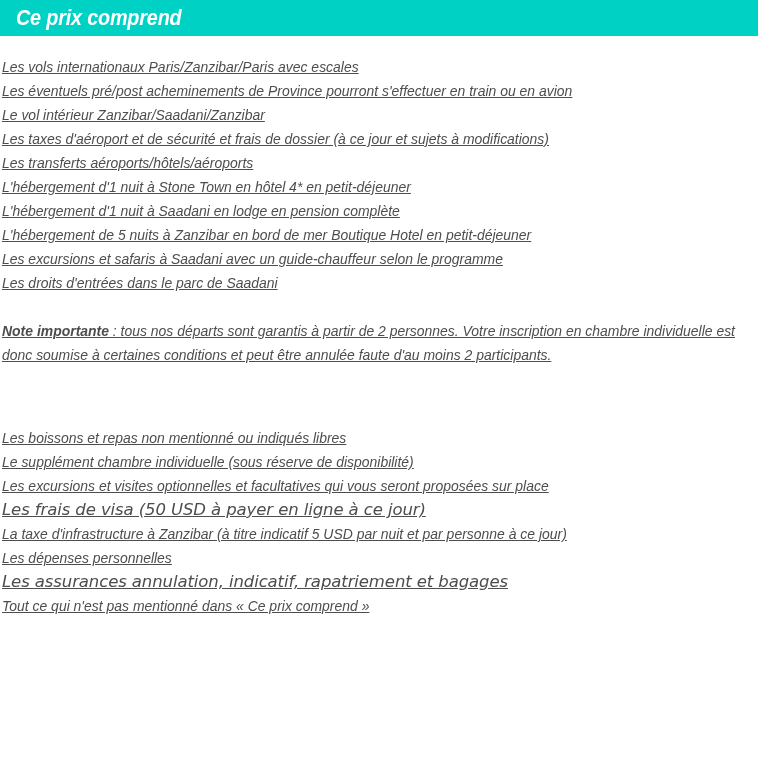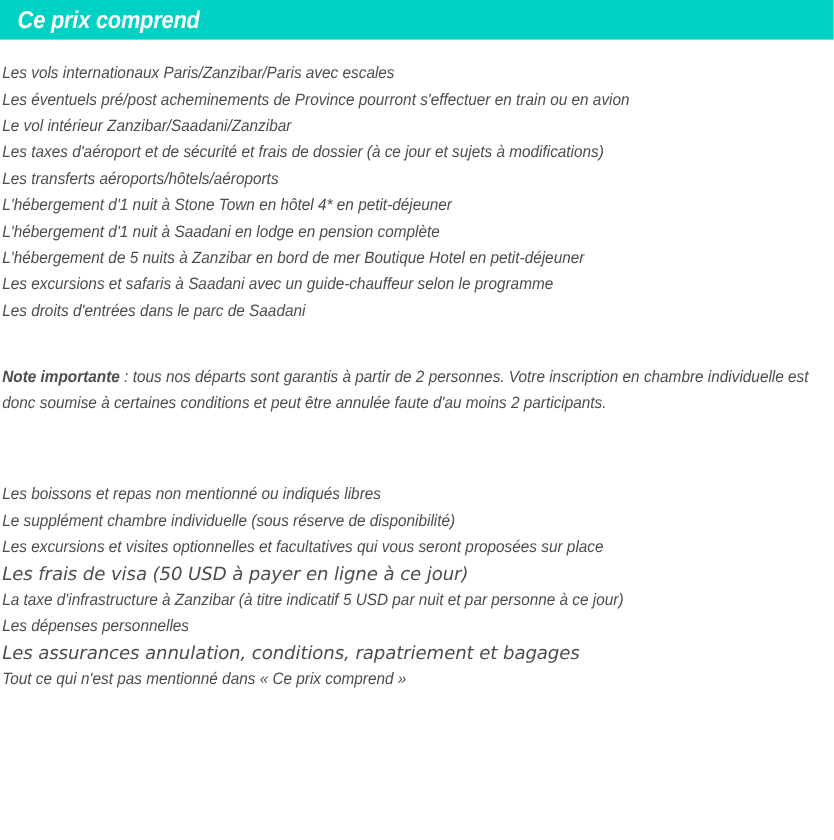--- a/index.html
+++ b/index.html
@@ -42,20 +42,21 @@
     line-height: 22px;
     letter-spacing: -0.2px;
     transform: scaleX(0.9);
     transform-origin: left center;
     white-space: nowrap;
   }
 
   
   .section-body {
     padding: 0 6px 0 2px;
+    text-decoration: underline;
   }
   .list {
     list-style: none;
     margin: 0;
     padding: 0;
   }
   .list-item {
     font-style: italic;
     color: #4d4d4d;
     white-space: normal;
@@ -88,21 +89,21 @@
     color: #4d4d4d;
     margin: 0;
     transform: scaleX(0.93);
     transform-origin: left center;
     width: 107.5%;
   }
   .note .note-label {
     font-weight: bold;
     font-style: italic;
   }
-  .note-block { margin-top: 36px; }
+  .note-block { margin-top: 24px; }
   .section-gap { height: 40px; }
 </style>
 </head>
 <body style="color: rgb(77, 77, 77); background: rgb(255, 255, 255);">
 
 <div class="page" style="background: rgb(255, 255, 255);">
 
   <div class="section">
 
     <div class="section-header" style="background: rgb(0, 209, 197);">
@@ -139,19 +140,19 @@
 
     <div class="section-body">
       <div class="gap-before-list"></div>
       <ul class="list" id="list-not-included">
           <li class="list-item narrow">Les boissons et repas non mentionné ou indiqués libres</li>
           <li class="list-item narrow">Le supplément chambre individuelle (sous réserve de disponibilité)</li>
           <li class="list-item narrow">Les excursions et visites optionnelles et facultatives qui vous seront proposées sur place</li>
           <li class="list-item wide">Les frais de visa (50 USD à payer en ligne à ce jour)</li>
           <li class="list-item narrow">La taxe d'infrastructure à Zanzibar (à titre indicatif 5 USD par nuit et par personne à ce jour)</li>
           <li class="list-item narrow">Les dépenses personnelles</li>
-          <li class="list-item wide">Les assurances annulation, conditions, rapatriement et bagages</li>
+          <li class="list-item wide">Les assurances annulation, indicatif, rapatriement et bagages</li>
           <li class="list-item narrow">Tout ce qui n'est pas mentionné dans « Ce prix comprend »</li>
         </ul>
     </div>
   </div>
 
 </div>
 
 </body></html>

